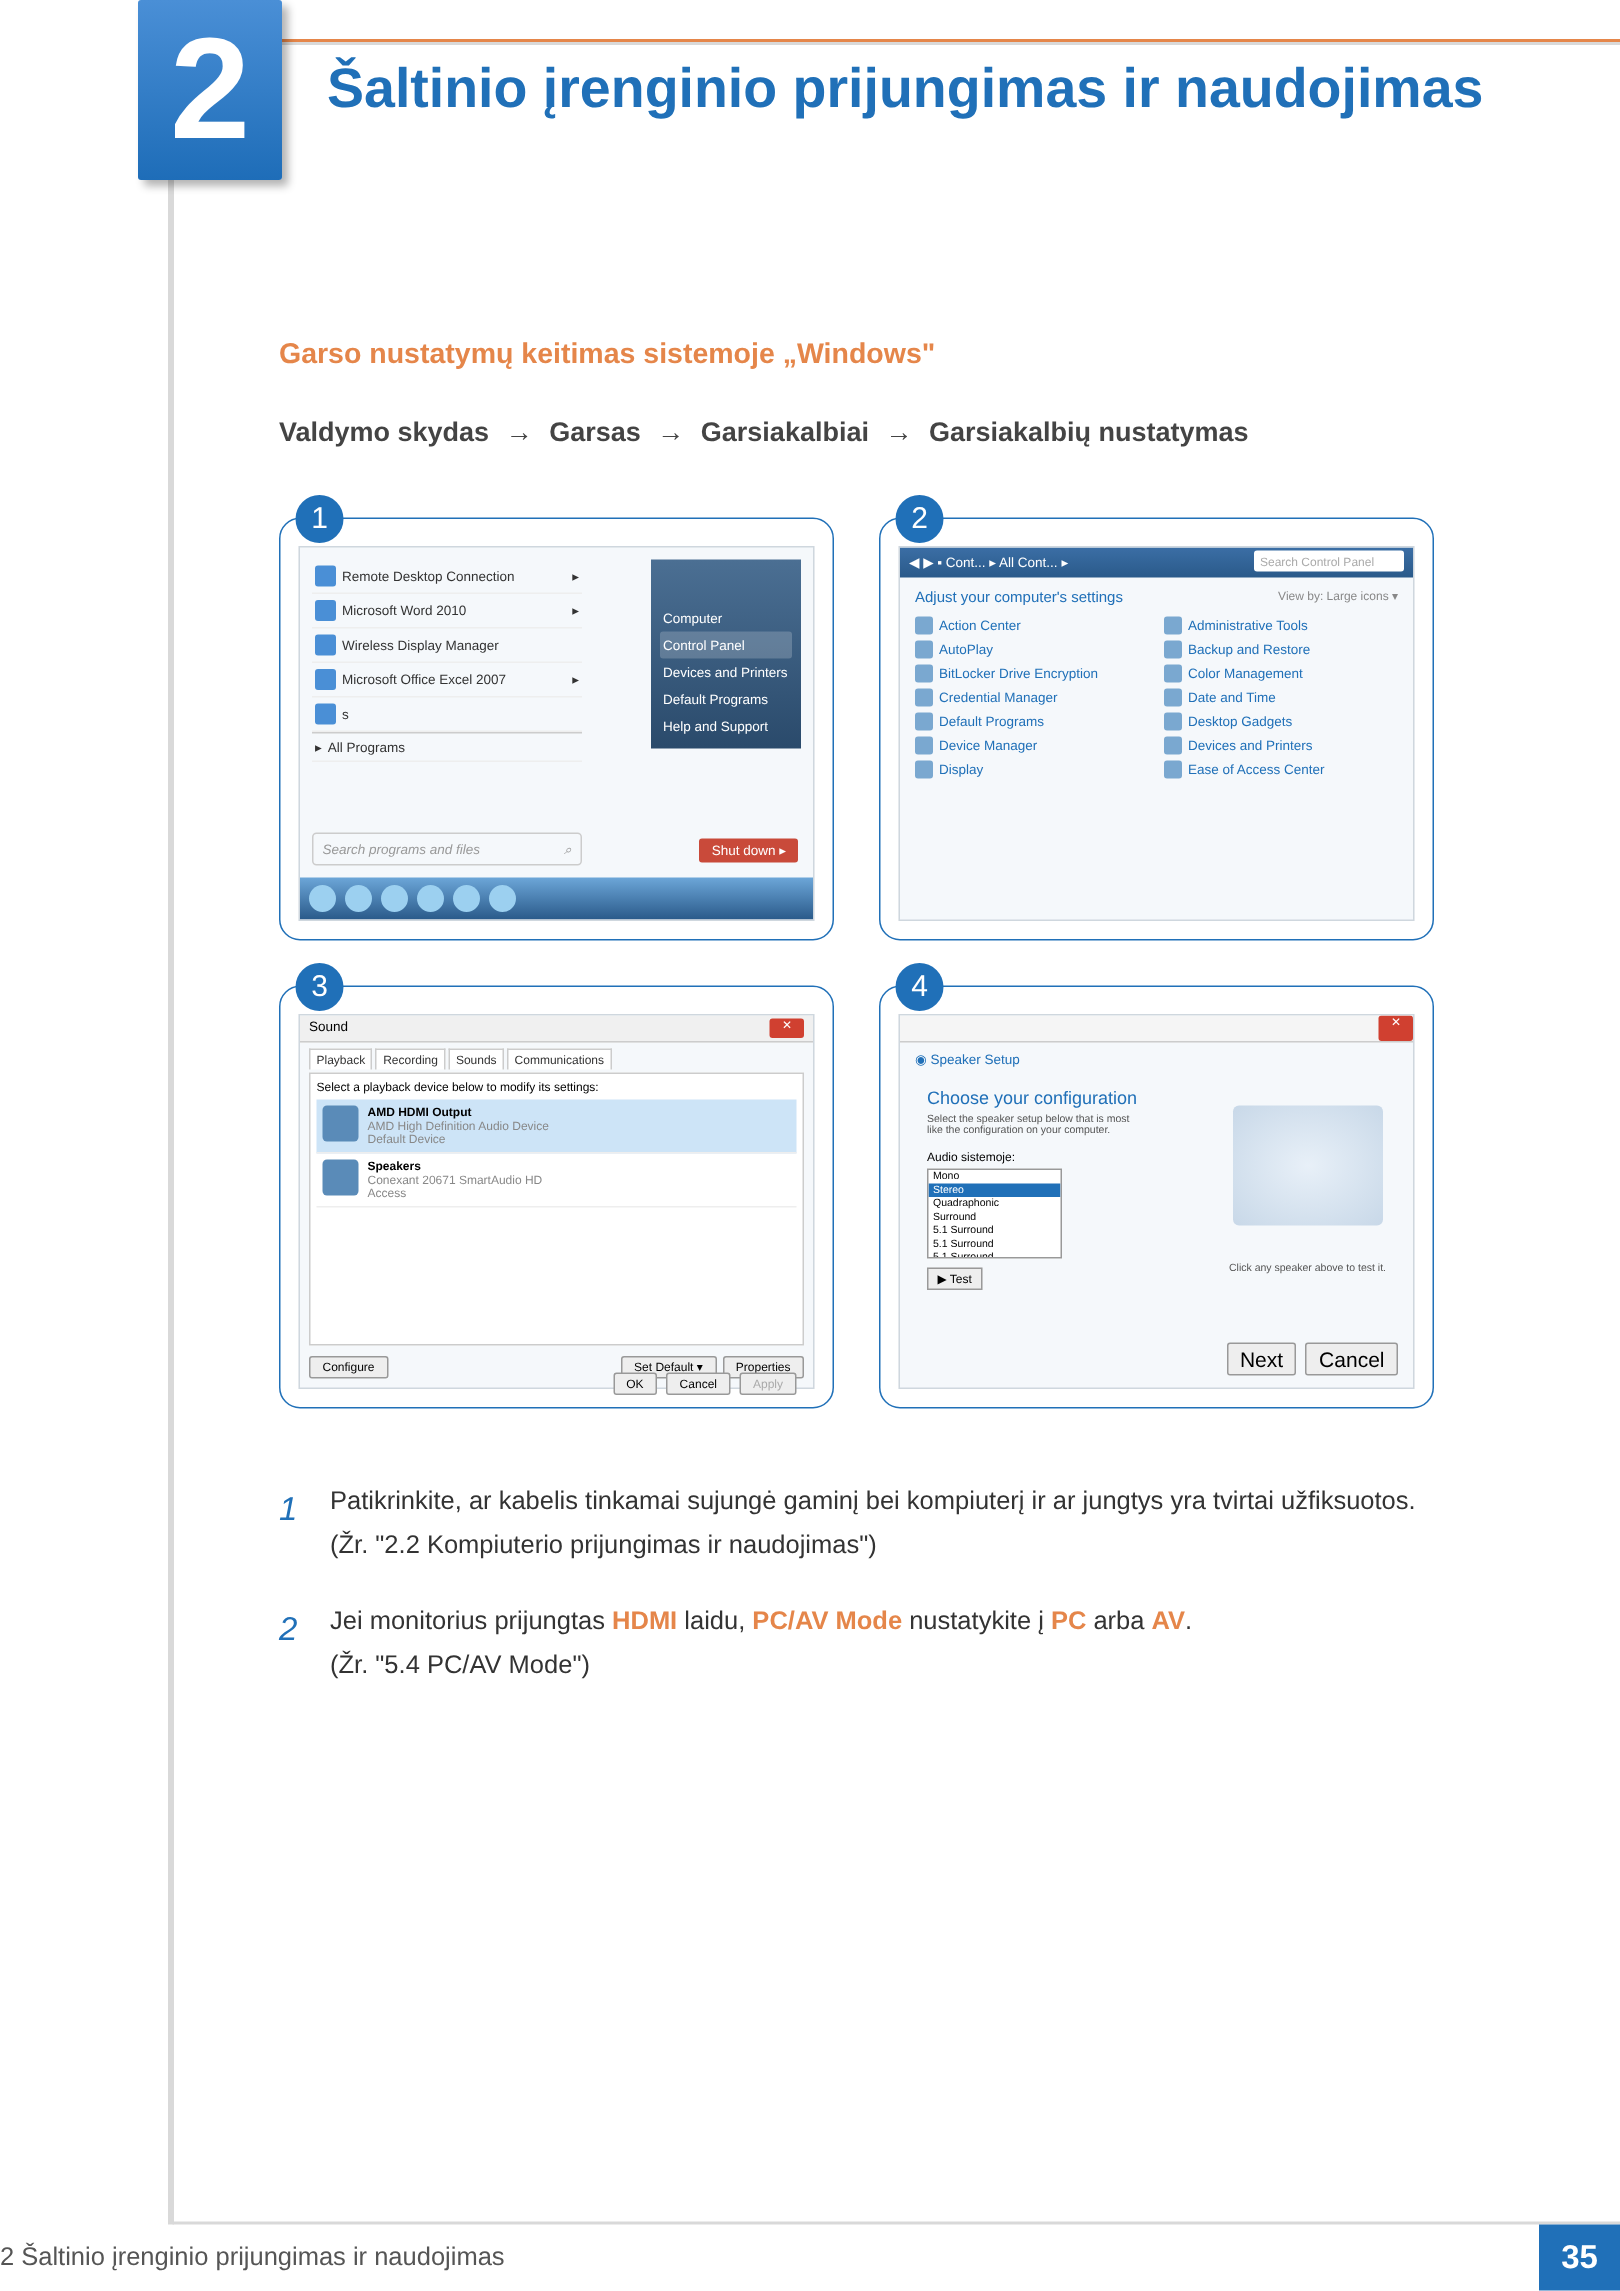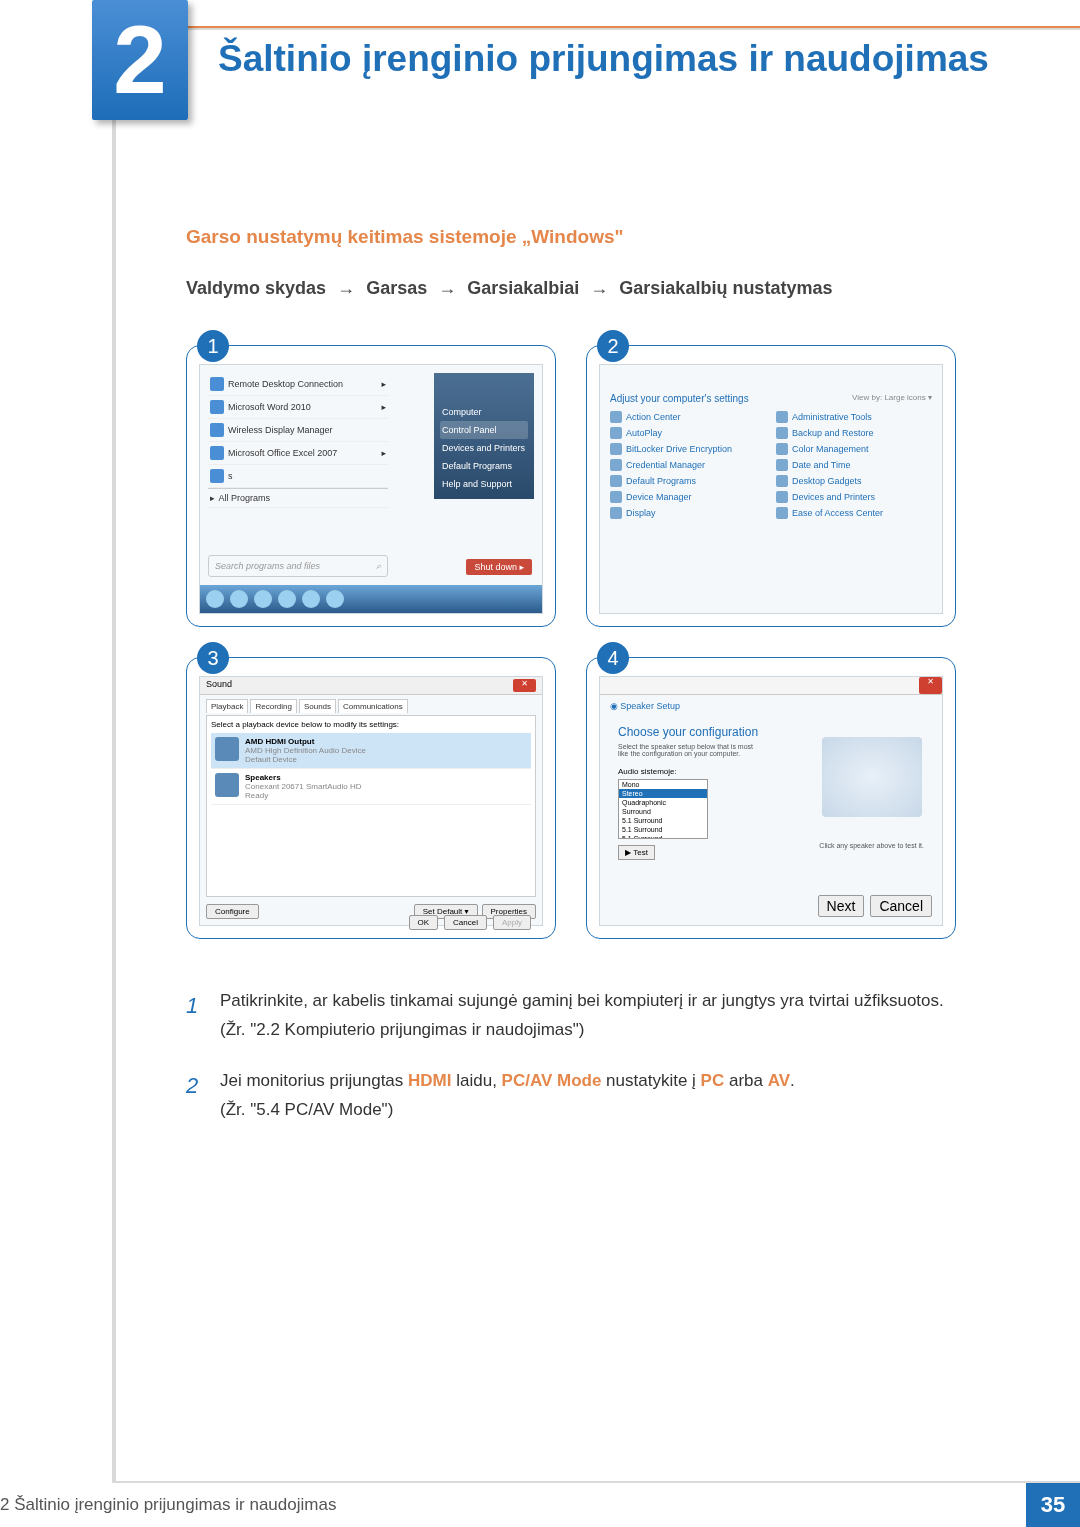--- a/index.html
+++ b/index.html
@@ -302,20 +302,24 @@
           <div class="sm-tbicon"></div>
           <div class="sm-tbicon"></div>
           <div class="sm-tbicon"></div>
         </div>
       </div>
     </div>
 
     <div class="shot">
       <div class="badge">2</div>
       <div class="shot-inner">
+        <div class="cp-title">
+          <span>◀ ▶  ▪ Cont... ▸ All Cont... ▸</span>
+          <div class="cp-search">Search Control Panel</div>
+        </div>
         <div class="cp-head">Adjust your computer's settings</div>
         <div class="cp-view">View by:  Large icons ▾</div>
         <div class="cp-grid">
           <div class="cp-item">
               <span class="cp-icon"></span>
               <span>Action Center</span>
             </div>
           <div class="cp-item">
               <span class="cp-icon"></span>
               <span>Administrative Tools</span>
@@ -393,21 +397,21 @@
               <div style="font-weight:bold">AMD HDMI Output</div>
               <div style="color:#888">AMD High Definition Audio Device</div>
               <div style="color:#888">Default Device</div>
             </div>
           </div>
           <div class="snd-dev">
             <div class="snd-devicon"></div>
             <div>
               <div style="font-weight:bold">Speakers</div>
               <div style="color:#888">Conexant 20671 SmartAudio HD</div>
-              <div style="color:#888">Ready</div>
+              <div style="color:#888">Access</div>
             </div>
           </div>
         </div>
         <div class="snd-btns">
           <div style="display:flex; gap:4px">
             <span class="snd-btn">Configure</span>
           </div>
           <div style="display:flex; gap:4px">
             <span class="snd-btn">Set Default  ▾</span>
             <span class="snd-btn">Properties</span>

